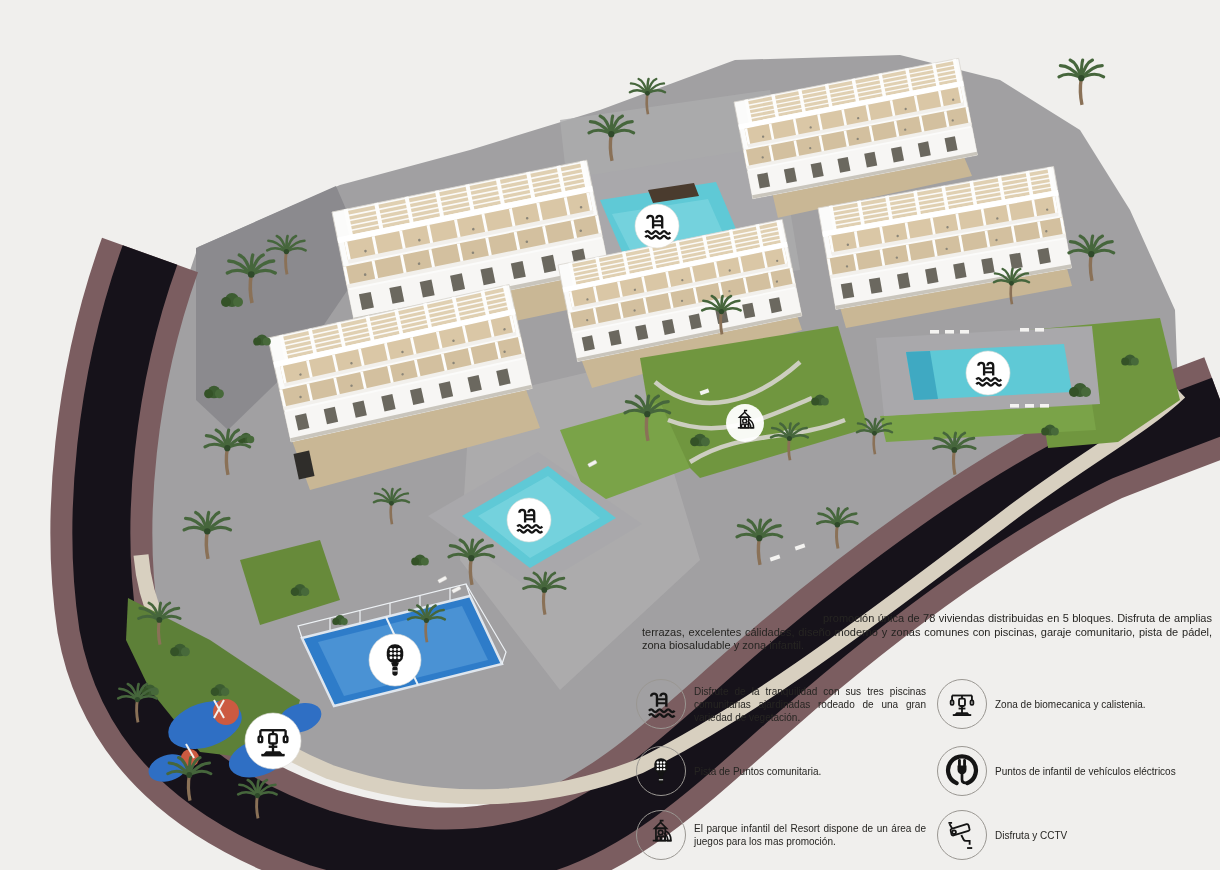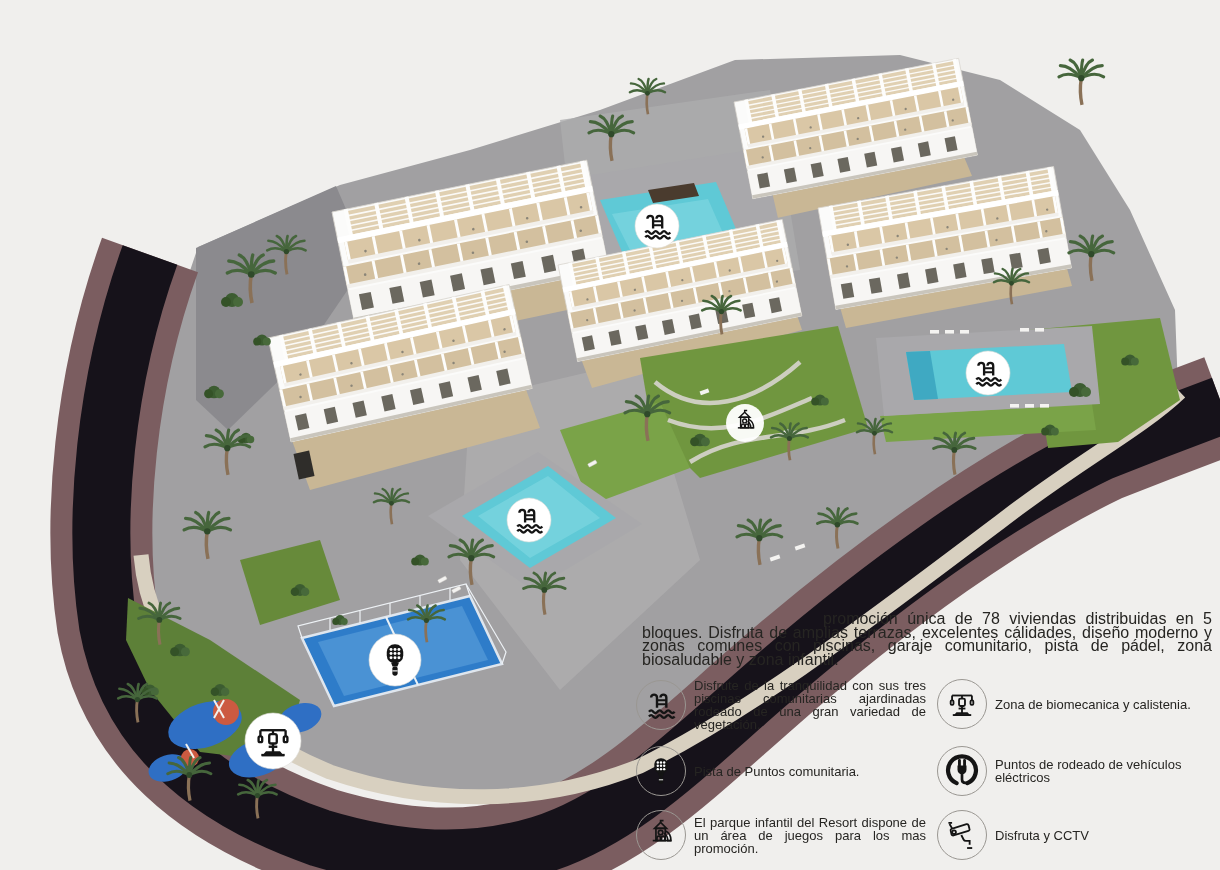--- a/index.html
+++ b/index.html
@@ -6,36 +6,36 @@
   body{
     width:1220px;height:870px;position:relative;overflow:hidden;
     background:#f0efed;
     font-family:"Liberation Sans", sans-serif;
     color:#2e2d2b;
   }
   #plan{position:absolute;left:0;top:0;width:1220px;height:870px;}
   .overlay{position:absolute;z-index:5;}
   #description{
     left:642px;top:612px;width:570px;
-    font-size:16px;line-height:13.5px;
+    font-size:11px;line-height:13.5px;
     text-align:justify;text-indent:181px;
     color:#262522;
   }
   .feature{
     position:absolute;z-index:5;display:flex;align-items:center;
   }
   .feature .badge{
     width:48px;height:48px;border-radius:50%;
     border:1px solid #9a9792;background:transparent;
     display:flex;align-items:center;justify-content:center;
     flex:0 0 48px;
   }
   .feature .ftext{
     margin-left:8px;
-    font-size:13px;line-height:13px;color:#262522;
+    font-size:10px;line-height:13px;color:#262522;
   }
   .ftext.justify{text-align:justify;}
   .f-r1{top:679px;}
   .f-r2{top:746px;}
   .f-r3{top:810px;}
   .f-c1{left:636px;}
   .f-c2{left:937px;}
   .f-c1 .ftext{width:232px;}
   .f-c2 .ftext{width:222px;}
 </style>
@@ -423,21 +423,21 @@
   </div>
   <div class="ftext">Pista de Puntos comunitaria.</div>
 </div>
 
 <div class="feature f-r2 f-c2">
   <div class="badge">
     <svg width="36" height="36" viewBox="0 0 24 24">
         <use href="#ic-ev"></use>
       </svg>
   </div>
-  <div class="ftext">Puntos de rodeado de vehículos eléctricos</div>
+  <div class="ftext">Puntos de infantil de vehículos eléctricos</div>
 </div>
 
 <div class="feature f-r3 f-c1">
   <div class="badge">
     <svg width="32" height="32" viewBox="0 0 24 24">
         <use href="#ic-play"></use>
       </svg>
   </div>
   <div class="ftext justify">El parque infantil del Resort dispone de un área de juegos para los mas promoción.</div>
 </div>

